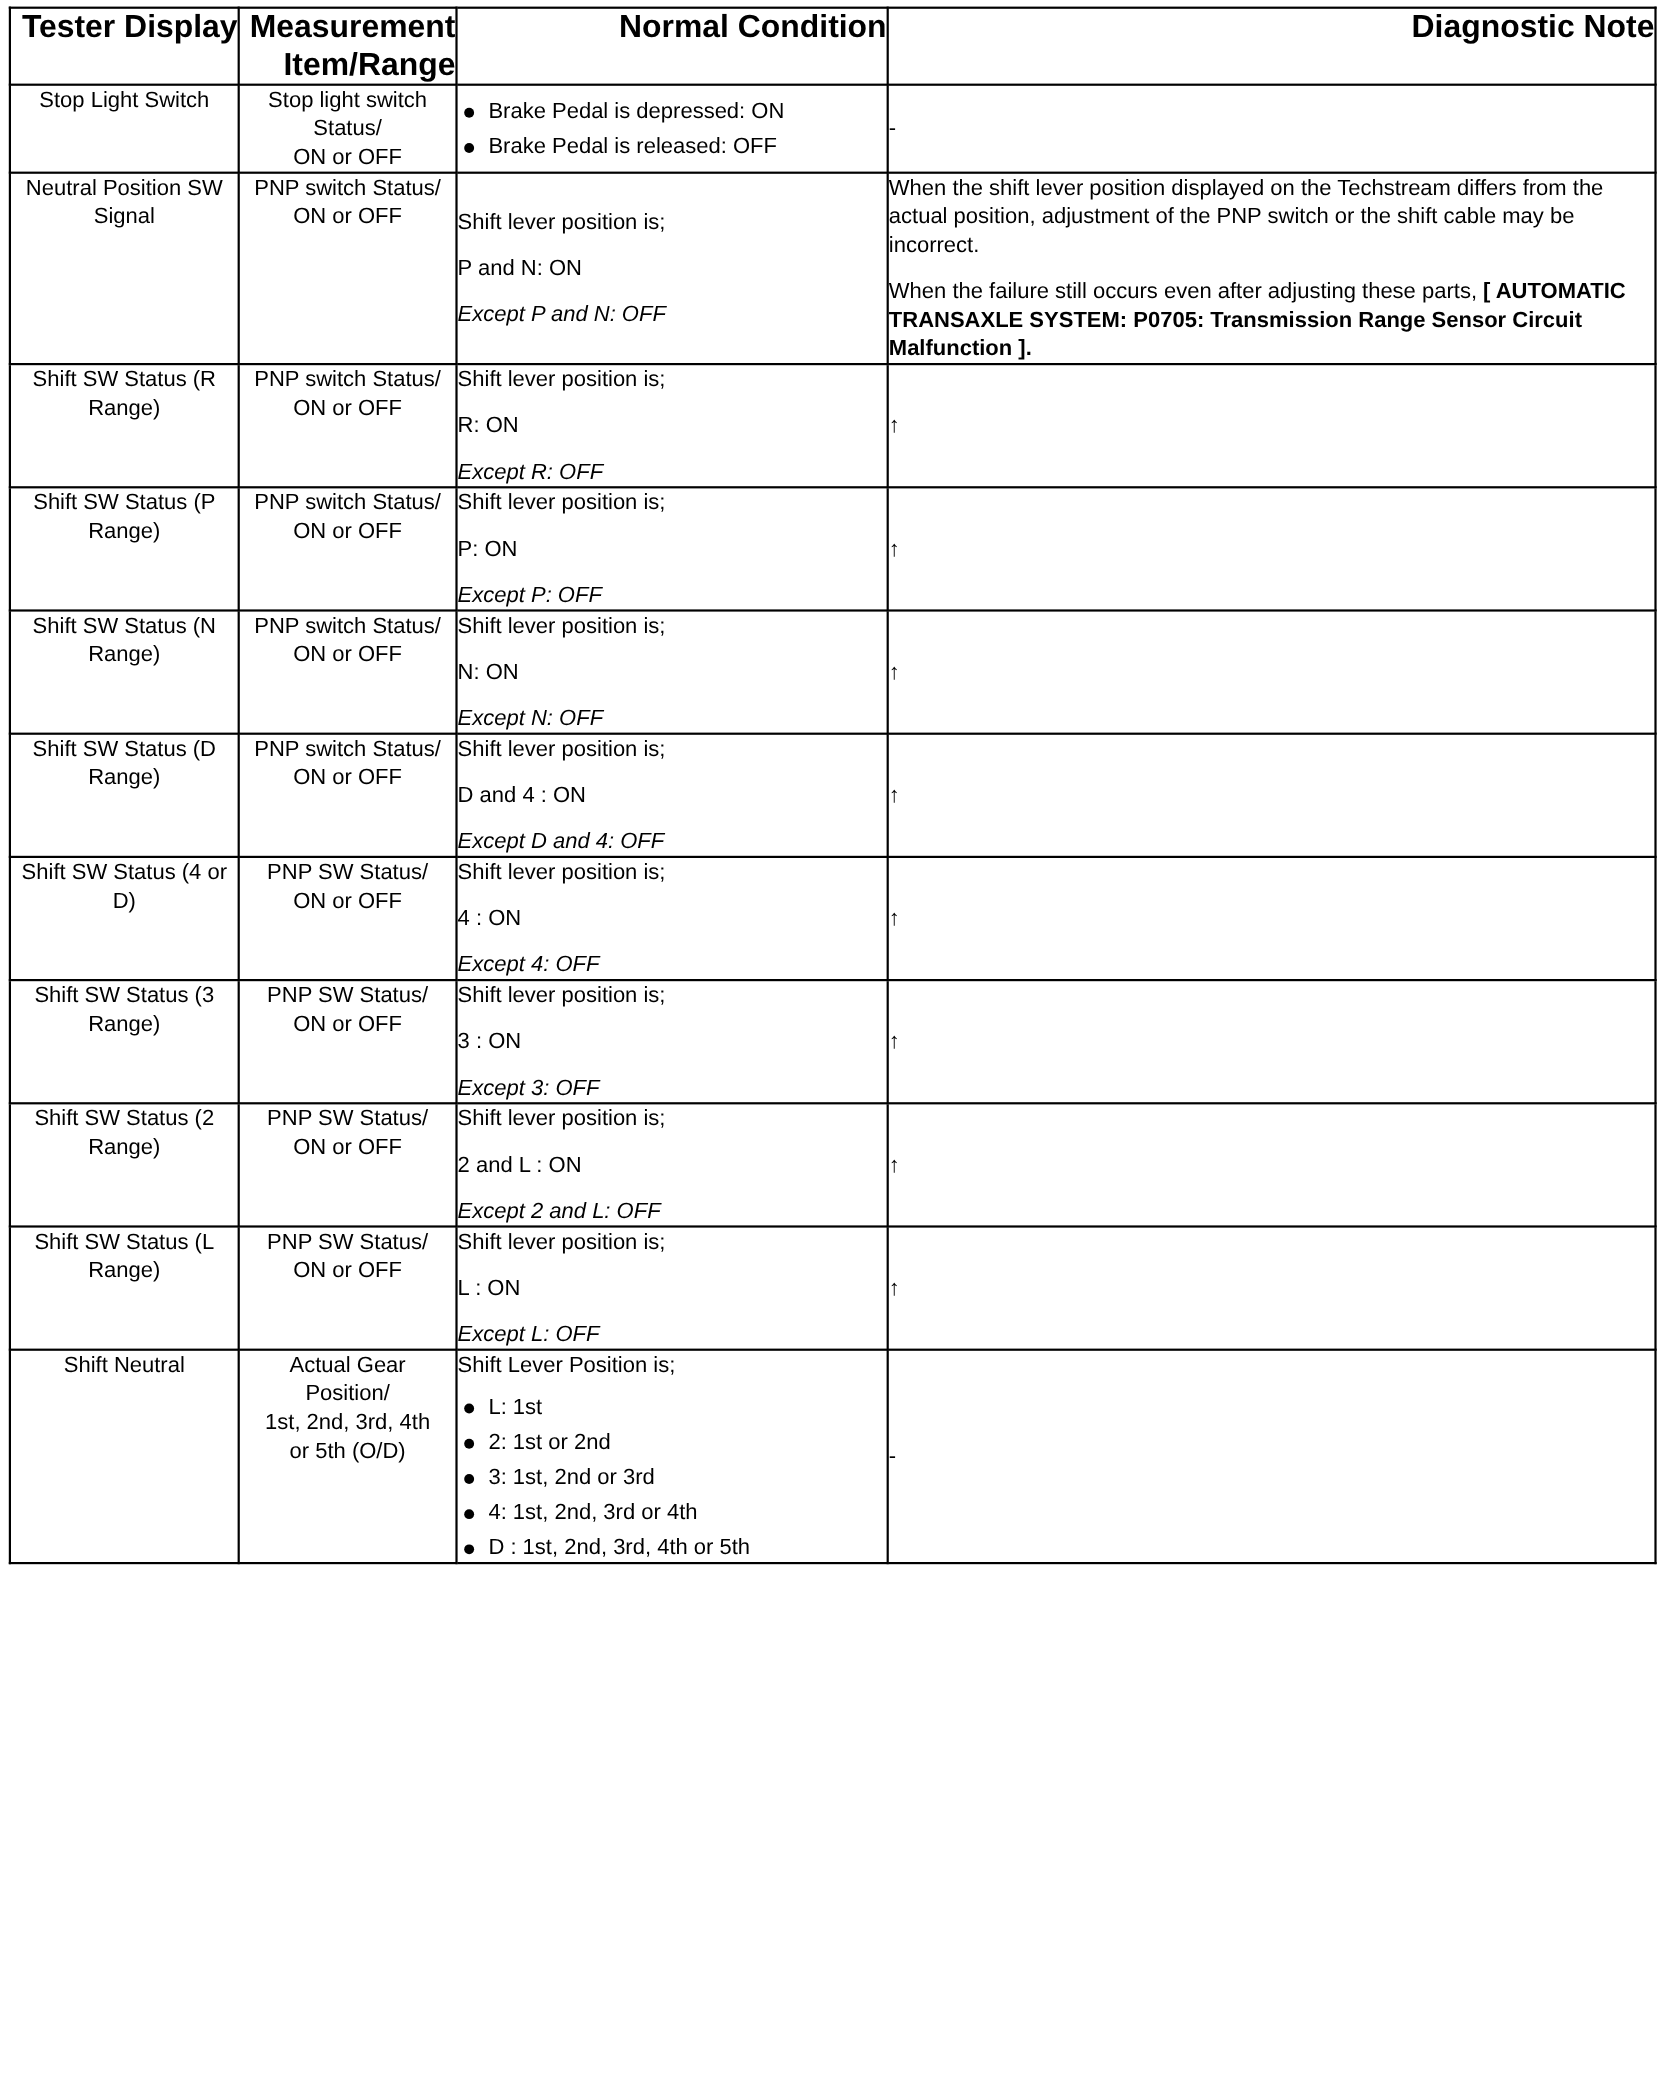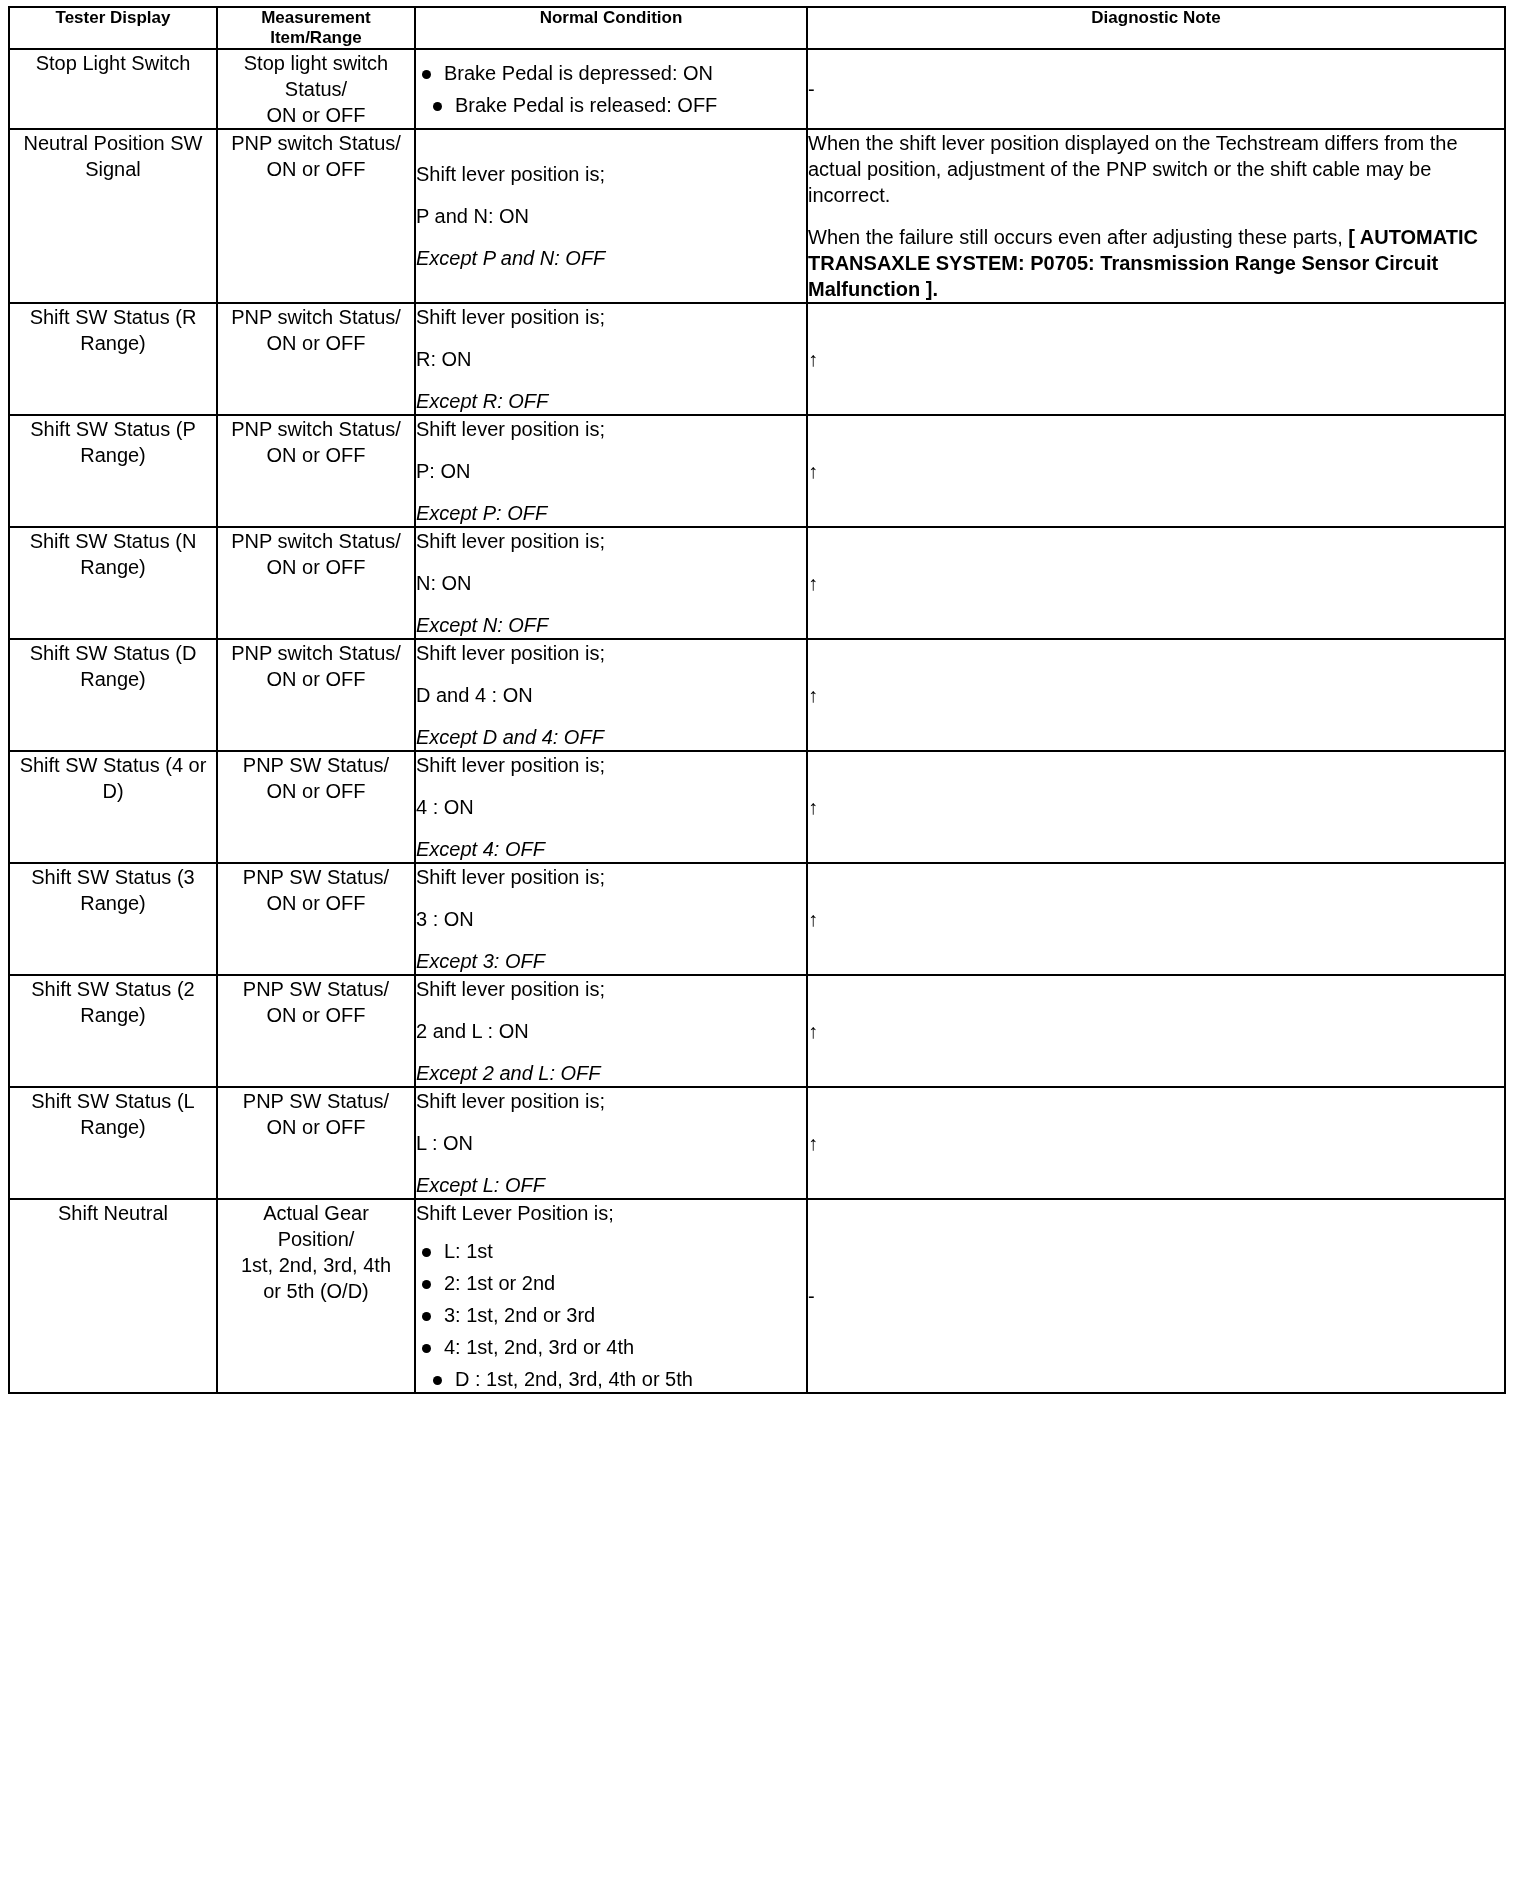--- a/index.html
+++ b/index.html
@@ -27,23 +27,23 @@
     vertical-align: top;
     padding: 0;
   }
   
   col.c1 { width: 208px; }
   col.c2 { width: 198px; }
   col.c3 { width: 392px; }
   col.c4 { width: 698px; }
 
   thead th {
-    text-align: center;
+    text-align: right;
     vertical-align: middle;
-    font-size: 17px;
+    font-size: 29px;
     font-weight: bold;
     line-height: 1.18;
     padding: 10px 4px;
   }
   td.cell {
     font-size: 20px;
     line-height: 1.3;
   }
   
   td.col1 {
@@ -85,21 +85,21 @@
     list-style: none;
     margin: 0;
     padding: 0;
   }
   ul.bullets li {
     position: relative;
     padding-left: 28px;
     margin-bottom: 6px;
     line-height: 1.3;
   }
-  ul.bullets li:last-child { margin-bottom: 0; margin-left: 11px; }
+  ul.bullets li:last-child { margin-bottom: 0; }
   ul.bullets li::before {
     content: "";
     position: absolute;
     left: 6px;
     top: 10px;
     width: 9px;
     height: 9px;
     background: #000;
     border-radius: 50%;
   }

